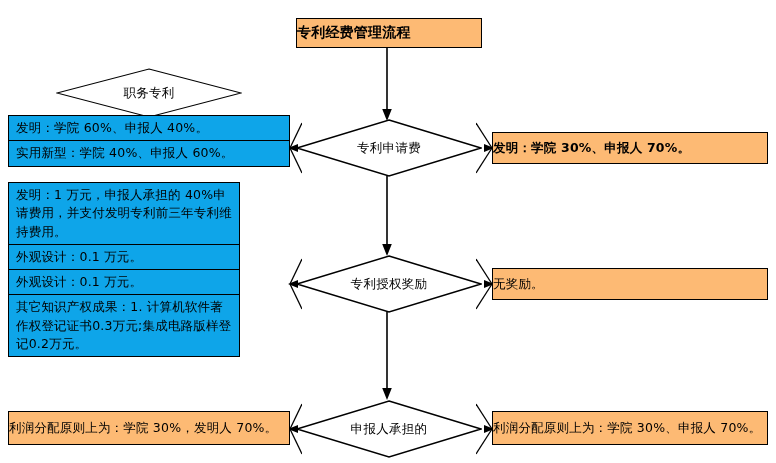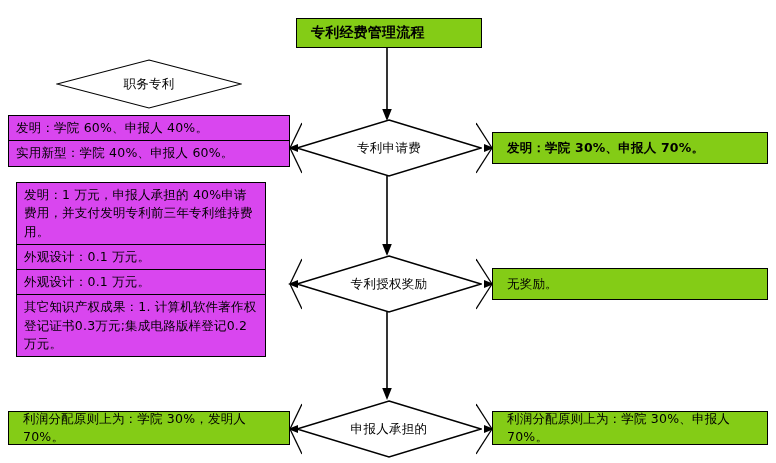--- a/index.html
+++ b/index.html
@@ -13,24 +13,24 @@
     font-family: "DejaVu Sans", "Liberation Sans", sans-serif;
     color: #000000;
     overflow: hidden;
   }
   #flow-root { position: absolute; inset: 0; }
 
   
   .box {
     position: absolute;
     border: 1px solid #000;
-    background: #84cc16;
+    background: #fdba74;
     display: flex;
     align-items: center;
-    padding: 2px 14px;
+    padding: 2px 0;
     font-size: 12.5px;
     line-height: 1.42;
     letter-spacing: 0.2px;
   }
   .box .txt { display: block; width: 100%; }
 
   
   #title-box {
     left: 296px; top: 18px; width: 186px; height: 30px;
     justify-content: center;
@@ -56,43 +56,43 @@
     letter-spacing: 0.3px;
   }
 
   
   .conn { position: absolute; }
 
   
   .stack {
     position: absolute;
     border: 1px solid #000;
-    background: #d946ef;
+    background: #0ea5e9;
   }
   .stack .row {
     border-bottom: 1px solid #000;
     padding: 3px 7px;
     font-size: 12.5px;
     line-height: 1.46;
     letter-spacing: 0.2px;
   }
   .stack .row:last-child { border-bottom: none; }
 
   
   #left-stack-1 { left: 8px; top: 115px; width: 282px; }
-  #left-stack-2 { left: 8px; top: 182px; width: 250px; margin-left: 8px; }
+  #left-stack-2 { left: 8px; top: 182px; width: 232px; }
   #left-box-3  { left: 8px; top: 411px; width: 282px; height: 34px; }
 
   
   #right-box-1 { left: 492px; top: 132px; width: 276px; height: 32px; font-weight: bold; }
   #right-box-2 { left: 492px; top: 268px; width: 276px; height: 32px; }
   #right-box-3 { left: 492px; top: 411px; width: 276px; height: 34px; }
 
   
-  #d-zhiwu     { left: 56px;  top: 59px;  width: 186px; height: 50px; }
+  #d-zhiwu     { left: 56px;  top: 68px;  width: 186px; height: 50px; }
   #d-feizhiwu  { left: 540px; top: 59px;  width: 186px; height: 50px; }
   #d-shenqing  { left: 296px; top: 119px; width: 186px; height: 58px; }
   #d-shouquan  { left: 296px; top: 255px; width: 186px; height: 58px; }
   #d-zhuanhua  { left: 296px; top: 400px; width: 186px; height: 58px; }
 </style>
 </head>
 <body>
 
 <div id="flow-root">
 

